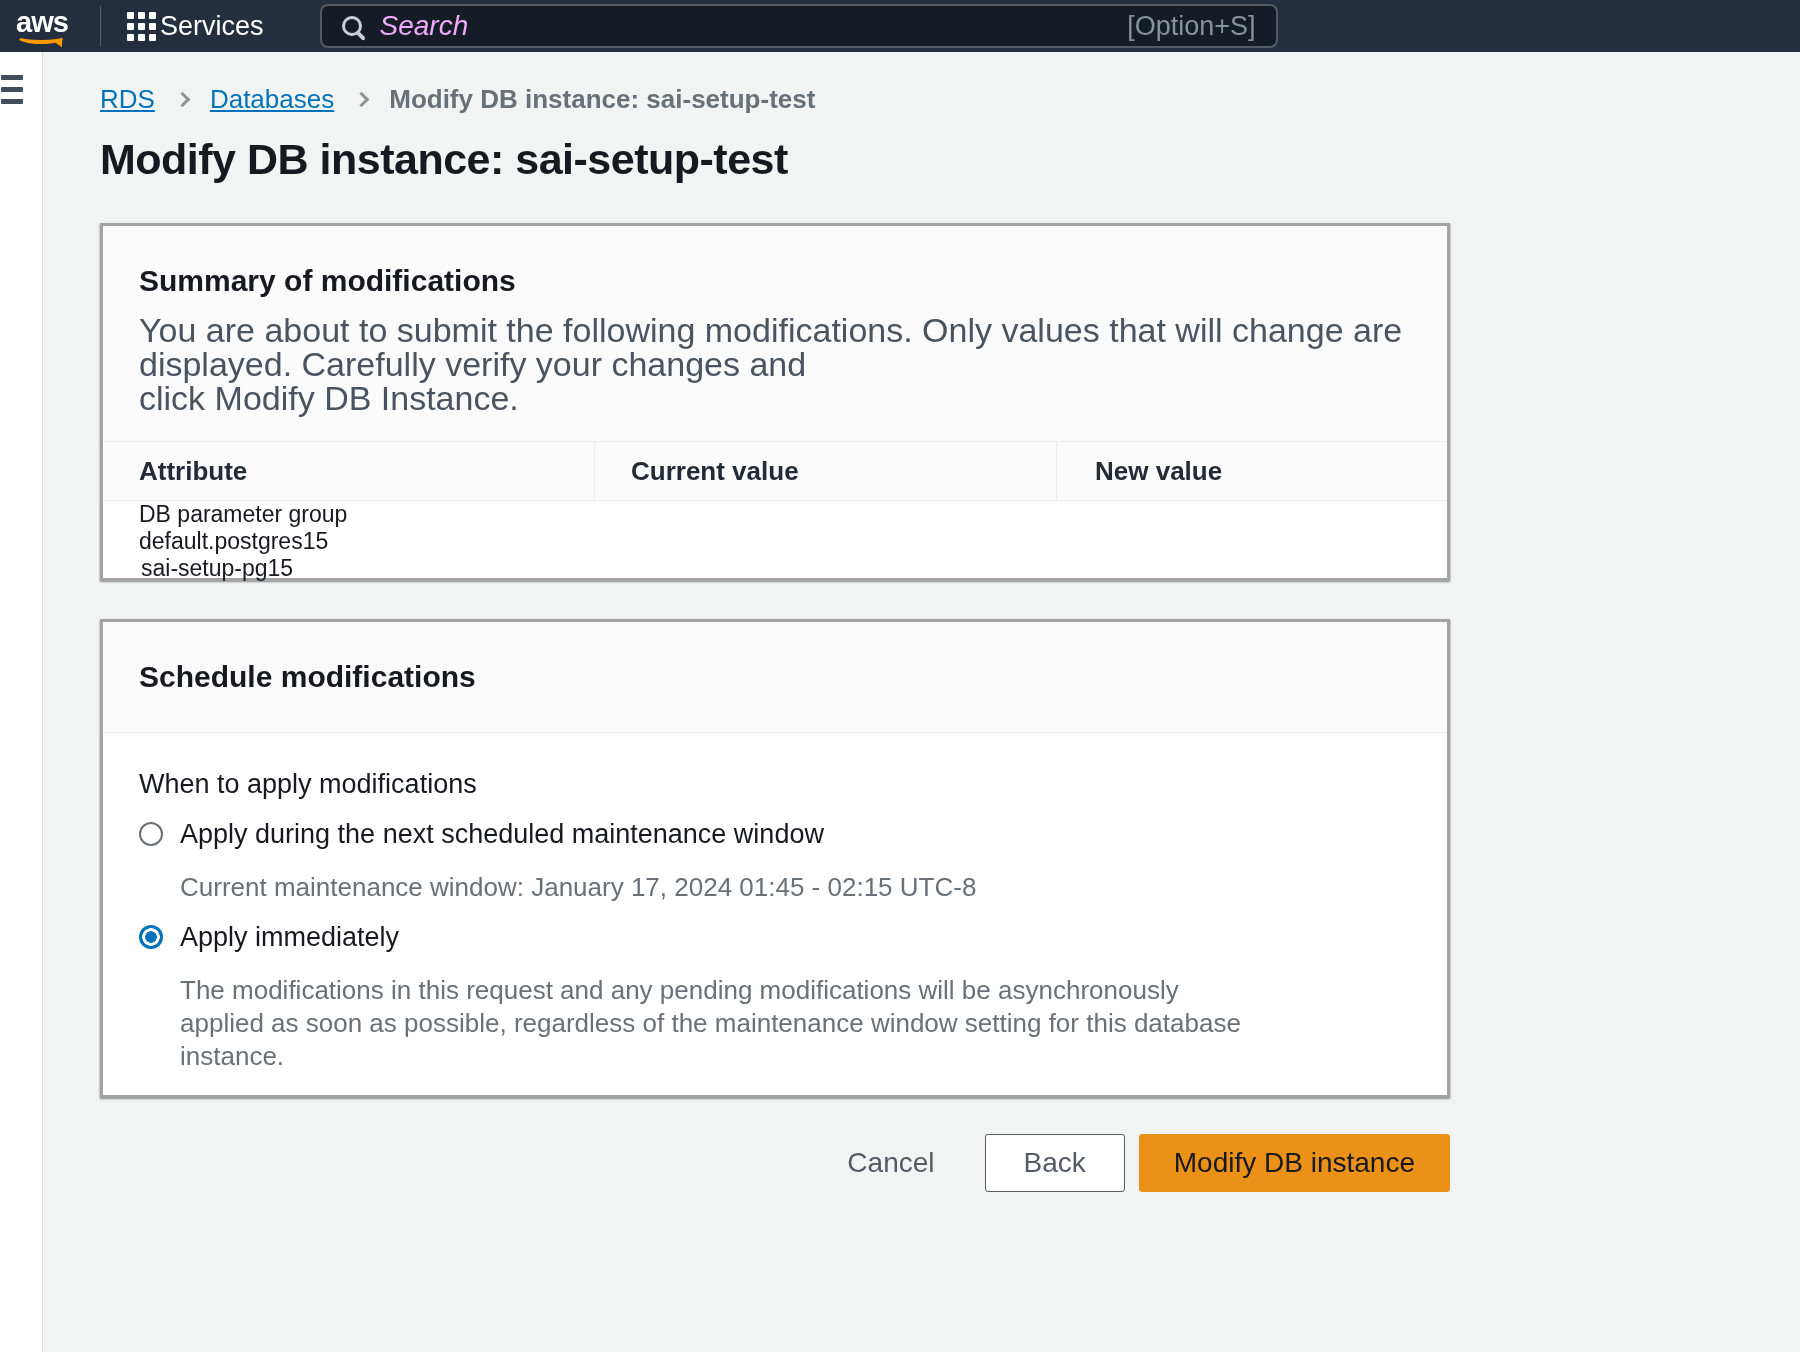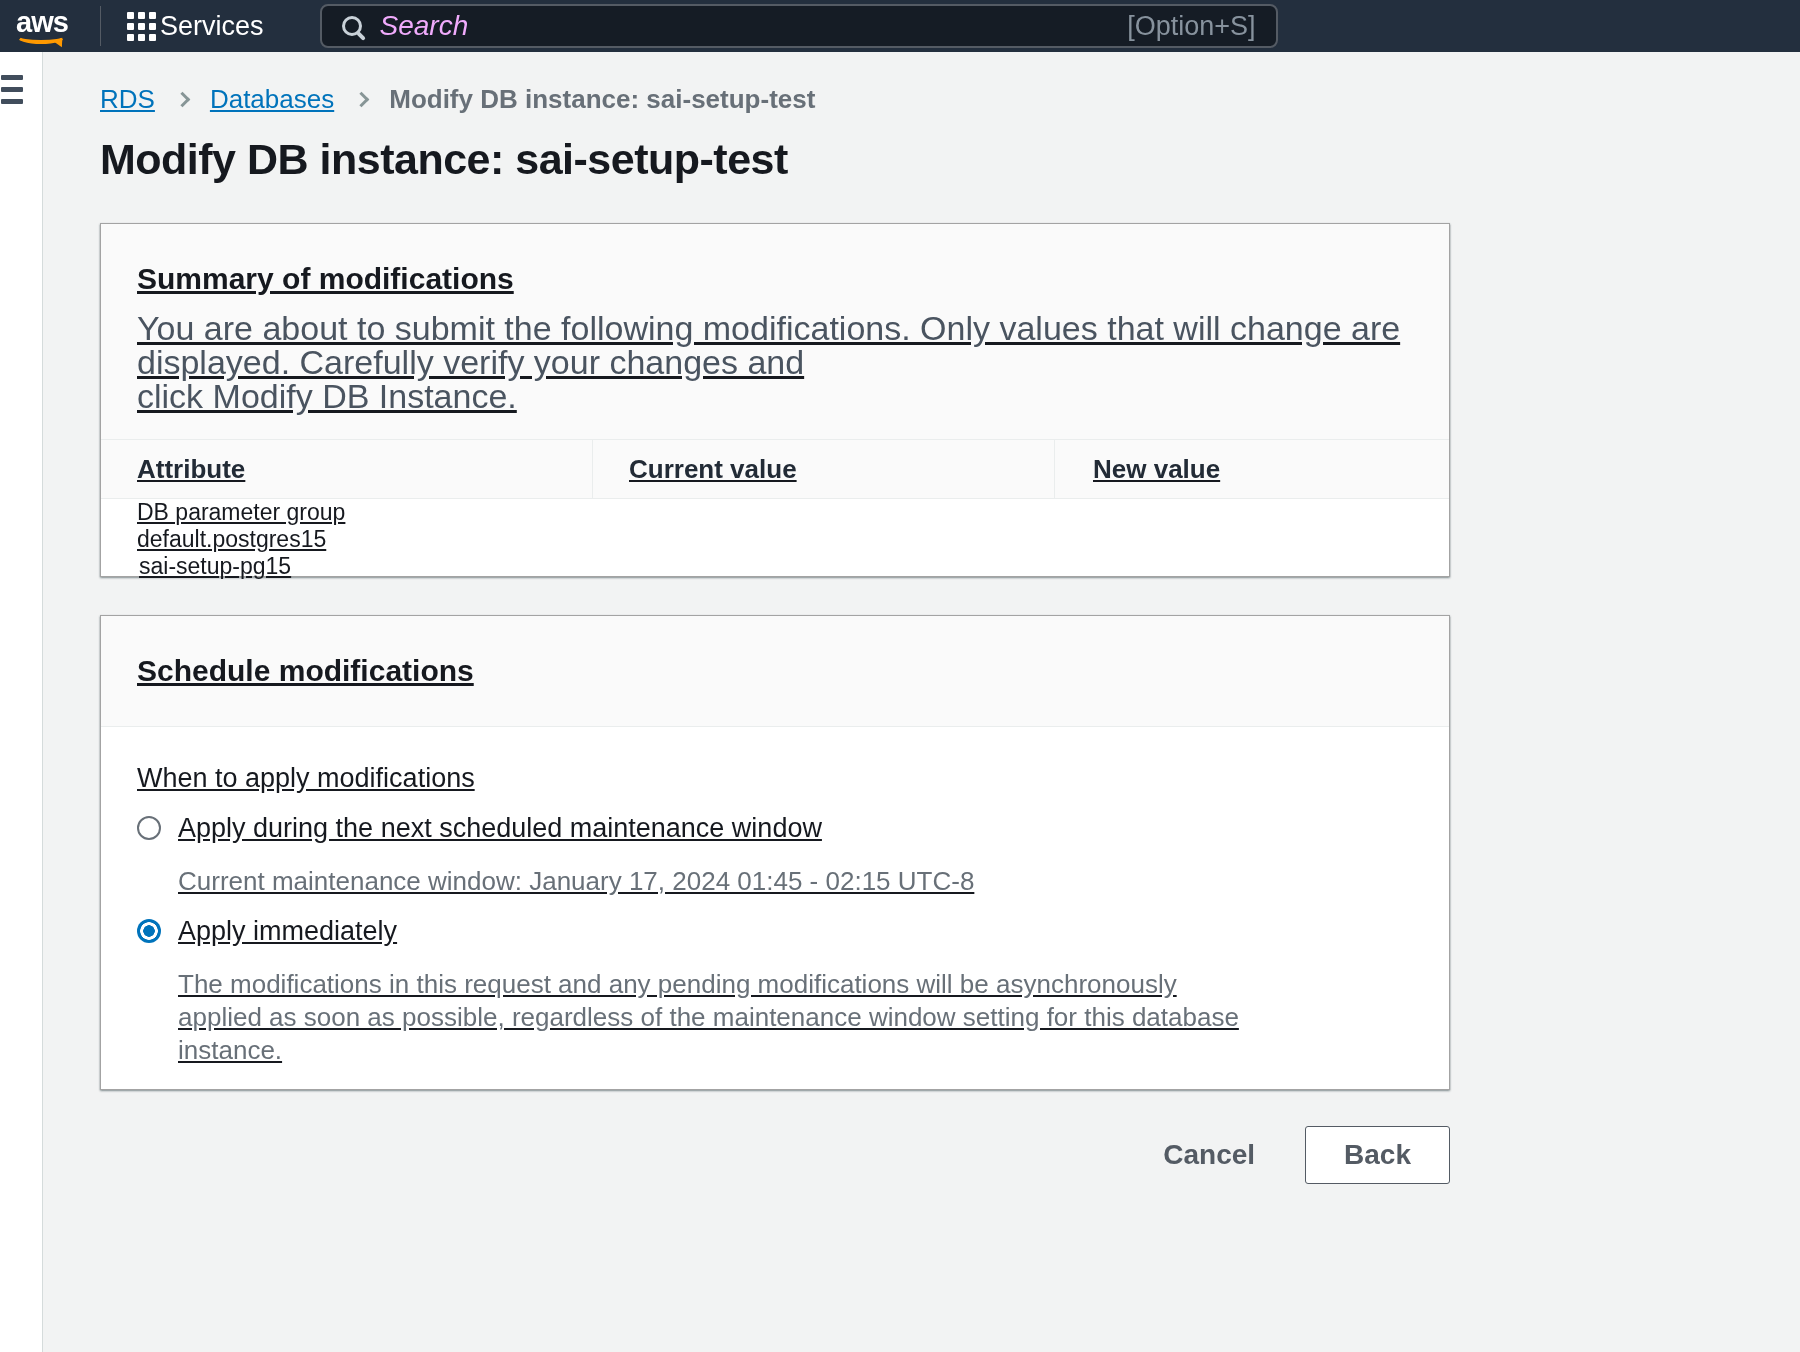--- a/index.html
+++ b/index.html
@@ -53,22 +53,22 @@
   .inner { width:1350px; }
 
   .breadcrumb { display:flex; align-items:center; font-size:26px; }
   .breadcrumb a { color:#0073bb; text-decoration:underline; cursor:pointer; }
   .crumb-sep { width:11px; height:11px; border-top:3px solid #879596; border-right:3px solid #879596;
     transform:rotate(45deg); margin:0 22px; flex:none; }
   .crumb-current { color:#687078; font-weight:700; }
 
   h1.page-title { margin:18px 0 0; font-size:43px; line-height:52px; font-weight:700; letter-spacing:-0.5px; }
 
-  .card { width:1350px; margin-top:38px; background:#a16207; border:1px solid #a3a3a3;
-    box-shadow:0 1px 2px 0 rgba(0,28,36,0.4), 1px 1px 1px -1px rgba(0,28,36,0.25), -1px 1px 1px -1px rgba(0,28,36,0.25);text-decoration:underline; }
+  .card { width:1350px; margin-top:38px; background:#a16207; border:3px solid #a3a3a3;
+    box-shadow:0 1px 2px 0 rgba(0,28,36,0.4), 1px 1px 1px -1px rgba(0,28,36,0.25), -1px 1px 1px -1px rgba(0,28,36,0.25); }
   .card-header { background:#fafafa; padding:36px 36px 26px; }
   .card-header.bordered { border-bottom:1px solid #eaeded; padding-bottom:36px; }
   .card-title { margin:0; font-size:30px; line-height:38px; font-weight:700; color:#16191f; }
   .card-desc { margin:13px 0 0; font-size:34px; line-height:34px; color:#4a5460; white-space:pre-line; }
 
   
   .thead { display:flex; align-items:stretch; height:60px; background:#fafafa;
     border-top:1px solid #eaeded; border-bottom:1px solid #eaeded;
     font-weight:700; font-size:26px; color:#222b36; }
   .trow { display:flex; align-items:flex-start; height:77px; background:#fff; font-size:23px;flex-direction:column; }
@@ -83,21 +83,21 @@
   .radio-option { display:flex; margin-top:16px; cursor:pointer; }
   .radio { flex:none; width:24px; height:24px; margin:5px 17px 0 0; border-radius:50%;
     background:#fff; border:2px solid #687078; }
   .radio.selected { border:none;
     background:radial-gradient(circle, #0073bb 0 5.5px, #ffffff 6px 8.5px, #0073bb 9px); }
   .radio-label { font-size:27px; line-height:34px; color:#16191f; }
   .radio-desc { margin-top:20px; font-size:26px; line-height:33px; color:#687078; white-space:pre-line; }
 
   
   .actions { width:1350px; display:flex; justify-content:flex-end; align-items:center; margin-top:36px; }
-  .actions button { font-family:inherit; font-weight:700; font-size:28px; cursor:pointer; }
+  .actions button { font-family:inherit; font-weight:400; font-size:28px; cursor:pointer; }
   .btn-link { background:none; border:none; color:#545b64; padding:0 26px; height:58px; }
   .btn-normal { background:#fff; border:1px solid #545b64; border-radius:3px; color:#545b64;
     height:58px; padding:0 38px; margin-left:24px; }
   .btn-primary { background:#ec9118; border:1px solid #ec9118; border-radius:3px; color:#16191f;
     height:58px; padding:0 34px; margin-left:14px; min-width:306px; }
 </style>
 </head>
 <body>
 
 <header class="topnav">
@@ -191,16 +191,17 @@
 applied as soon as possible, regardless of the maintenance window setting for this database
 instance.</div>
           </div>
         </div>
       </div>
     </section>
 
     <div class="actions">
       <button class="btn-link">Cancel</button>
       <button class="btn-normal">Back</button>
+      <button class="btn-primary">Modify DB instance</button>
     </div>
 
   </div>
 </main>
 
 </body></html>

